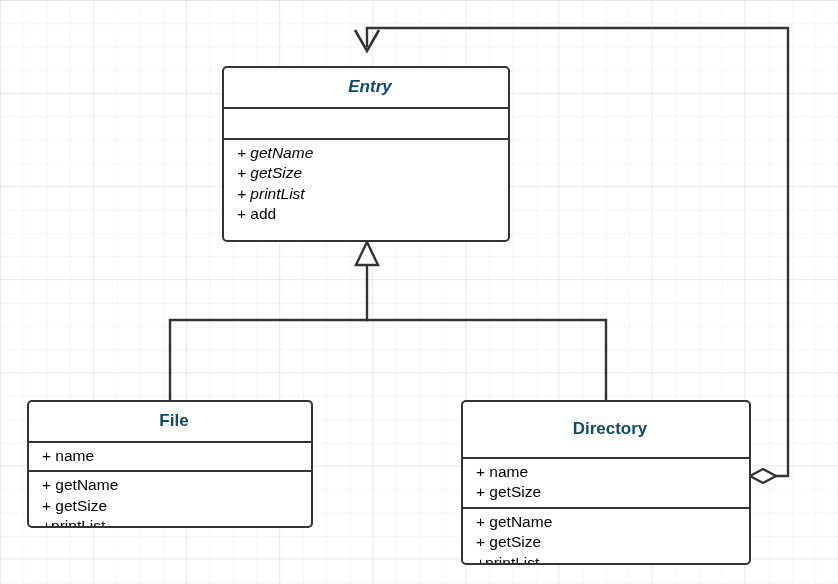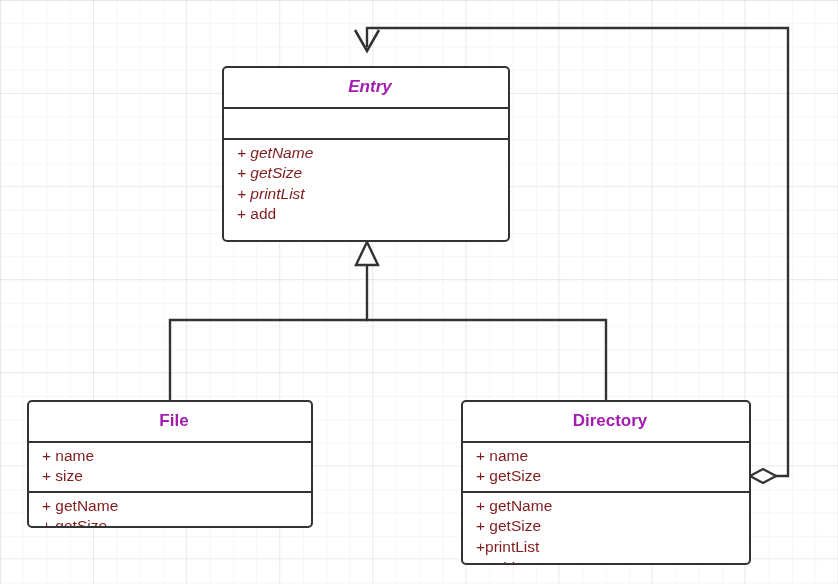--- a/index.html
+++ b/index.html
@@ -46,31 +46,31 @@
     box-sizing: border-box;
     padding: 3px 0 4px 0;
   }
   .compartment + .compartment {
     border-top: 2.4px solid #333333;
   }
   .class-title {
     text-align: center;
     font-weight: bold;
     font-size: 17px;
-    color: #a21caf;
+    color: #0c4a6e;
     line-height: 1.5;
     padding: 6px 0 7px 0;
     margin-left: 8px;
   }
   .class-title.abstract {
     font-style: italic;
   }
   .member {
     font-size: 15.5px;
-    color: #7f1d1d;
+    color: #000000;
     line-height: 1.33;
     padding-left: 13px;
     white-space: pre;
   }
   .member.abstract {
     font-style: italic;
   }
   .empty-compartment {
     height: 31px;
   }
@@ -116,31 +116,30 @@
       <div class="member">+ add</div>
     </div>
   </div>
 
   <div class="uml-class" id="class-file" style="left:27px; top:400px; width:286px; height:128px;">
     <div class="compartment" style="padding:0;">
       <div class="class-title">File</div>
     </div>
     <div class="compartment">
       <div class="member">+ name</div>
-      <div class="member">+ size</div>
     </div>
     <div class="compartment">
       <div class="member">+ getName</div>
       <div class="member">+ getSize</div>
       <div class="member">+printList</div>
     </div>
   </div>
 
   <div class="uml-class" id="class-directory" style="left:461px; top:400px; width:290px; height:165px;">
-    <div class="compartment" style="padding:0;">
+    <div class="compartment" style="padding:8px;">
       <div class="class-title">Directory</div>
     </div>
     <div class="compartment">
       <div class="member">+ name</div>
       <div class="member">+ getSize</div>
     </div>
     <div class="compartment">
       <div class="member">+ getName</div>
       <div class="member">+ getSize</div>
       <div class="member">+printList</div>

